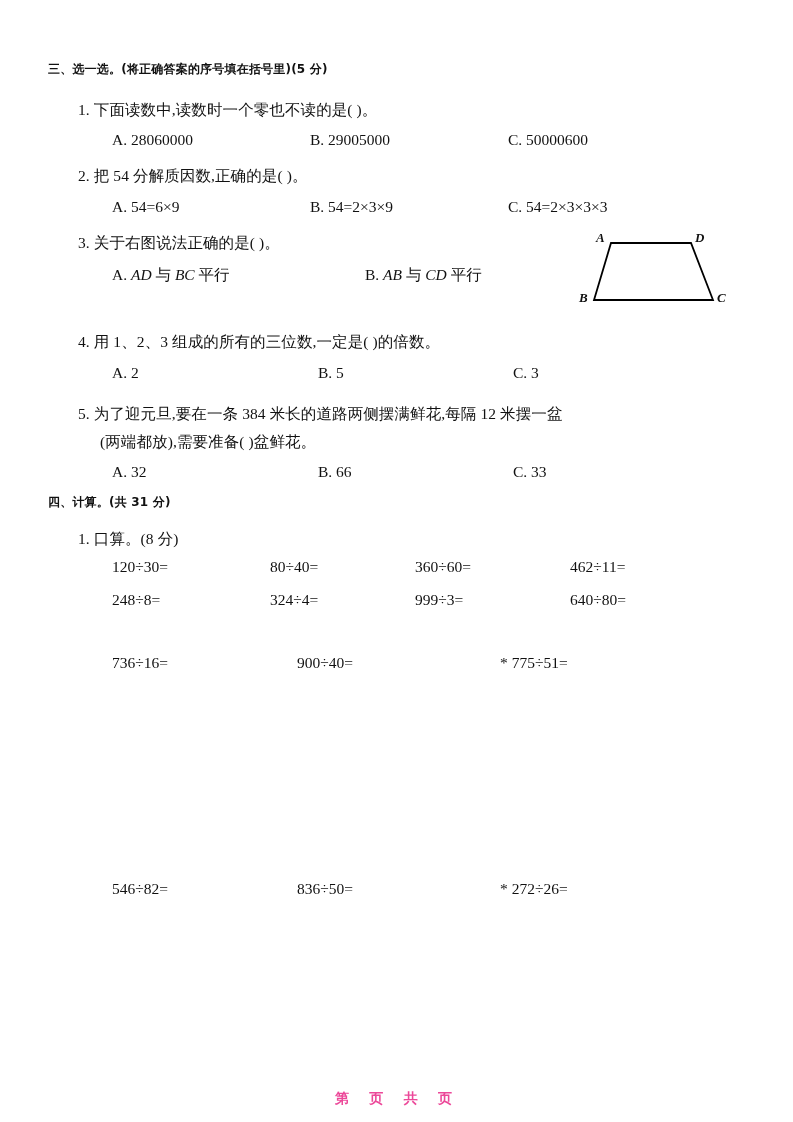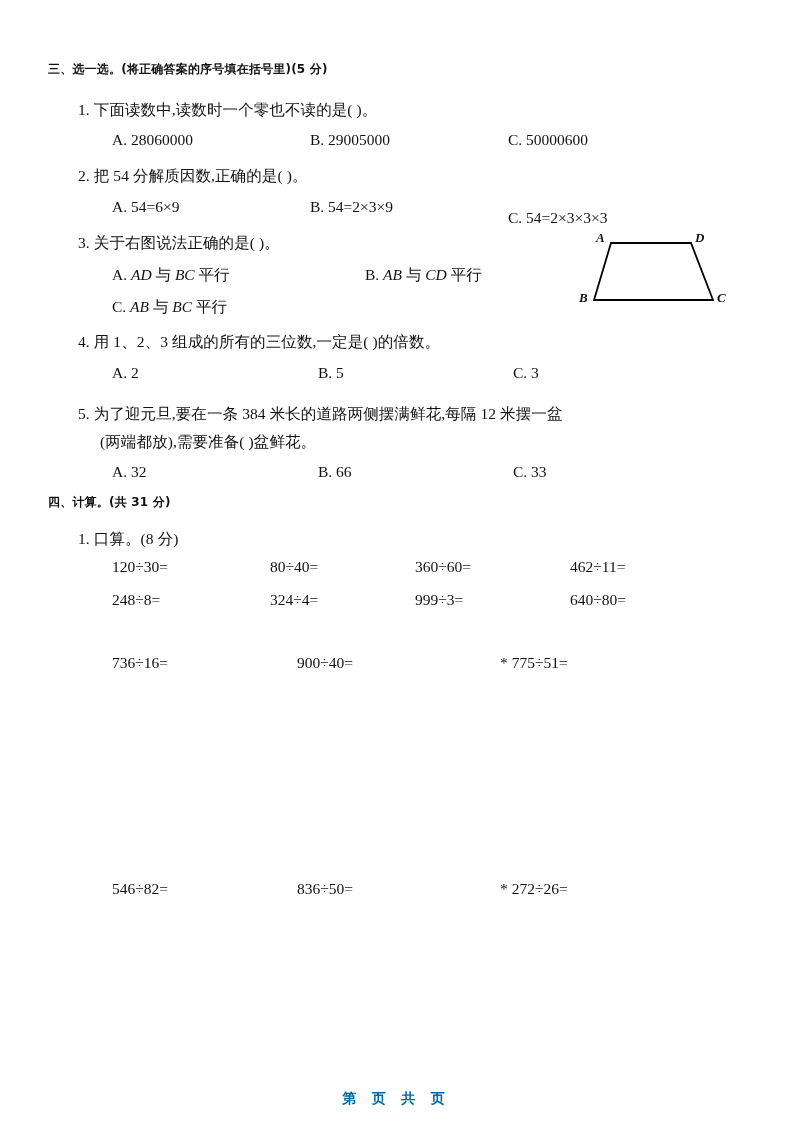--- a/index.html
+++ b/index.html
@@ -62,53 +62,50 @@
 
   
   .footer {
     position: absolute;
     left: 0;
     top: 1090px;
     width: 793px;
     text-align: center;
     font-size: 14px;
     letter-spacing: 6px;
-    font-family: Liberation Serif, serif;
+    font-family: Liberation Mono, monospace;
     font-weight: bold;
-    color: #0369a1;
+    color: #ec4899;
   }
 </style>
 </head>
 <body>
 
 <div class="page">
 
   <div class="abs sec-head" style="left:48px; top:61px;">三、选一选。(将正确答案的序号填在括号里)(5 分)</div>
 
   <div class="abs qline" style="left:78px; top:100px;">1. 下面读数中,读数时一个零也不读的是(        )。</div>
   <div class="optrow" style="top:131px;">
     <span style="left:112px;">A. 28060000</span>
     <span style="left:310px;">B. 29005000</span>
     <span style="left:508px;">C. 50000600</span>
   </div>
 
   <div class="abs qline" style="left:78px; top:166px;">2. 把 54 分解质因数,正确的是(        )。</div>
   <div class="optrow" style="top:198px;">
     <span style="left:112px;">A. 54=6×9</span>
     <span style="left:310px;">B. 54=2×3×9</span>
-    <span style="left:508px;margin-top:11px;">C. 54=2×3×3×3</span>
+    <span style="left:508px;">C. 54=2×3×3×3</span>
   </div>
 
   <div class="abs qline" style="left:78px; top:233px;">3. 关于右图说法正确的是(        )。</div>
   <div class="optrow" style="top:265px;">
     <span style="left:112px;" class="ital-mix">A. <i style="font-family:'Liberation Serif','DejaVu Serif',serif;">AD</i> 与 <i style="font-family:'Liberation Serif','DejaVu Serif',serif;">BC</i> 平行</span>
     <span style="left:365px;" class="ital-mix">B. <i style="font-family:'Liberation Serif','DejaVu Serif',serif;">AB</i> 与 <i style="font-family:'Liberation Serif','DejaVu Serif',serif;">CD</i> 平行</span>
-  </div>
-  <div class="optrow" style="top:297px;">
-    <span style="left:112px;" class="ital-mix">C. <i style="font-family:'Liberation Serif','DejaVu Serif',serif;">AB</i> 与 <i style="font-family:'Liberation Serif','DejaVu Serif',serif;">BC</i> 平行</span>
   </div>
 
   <div class="figure">
     <svg width="175" height="88" viewBox="0 0 175 88" xmlns="http://www.w3.org/2000/svg">
       <polygon points="33,15 113,15 135,72 16,72" fill="none" stroke="#000000" stroke-width="1.8" stroke-linejoin="miter"></polygon>
     </svg>
     <span class="fig-label" style="left:18px; top:2px;">A</span>
     <span class="fig-label" style="left:117px; top:2px;">D</span>
     <span class="fig-label" style="left:1px; top:62px;">B</span>
     <span class="fig-label" style="left:139px; top:62px;">C</span>

